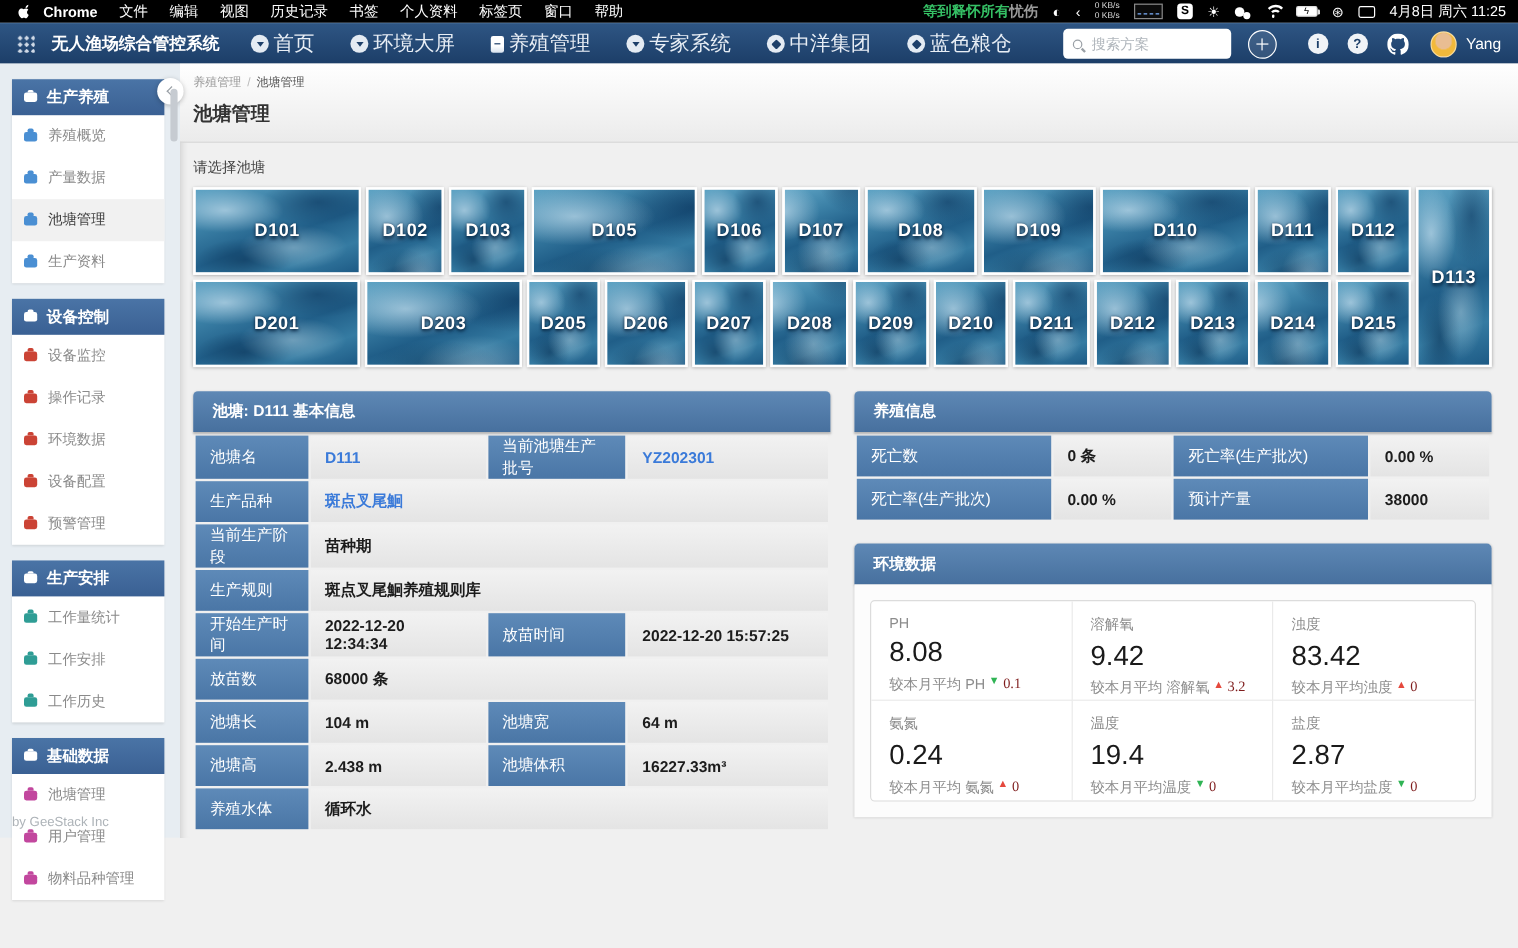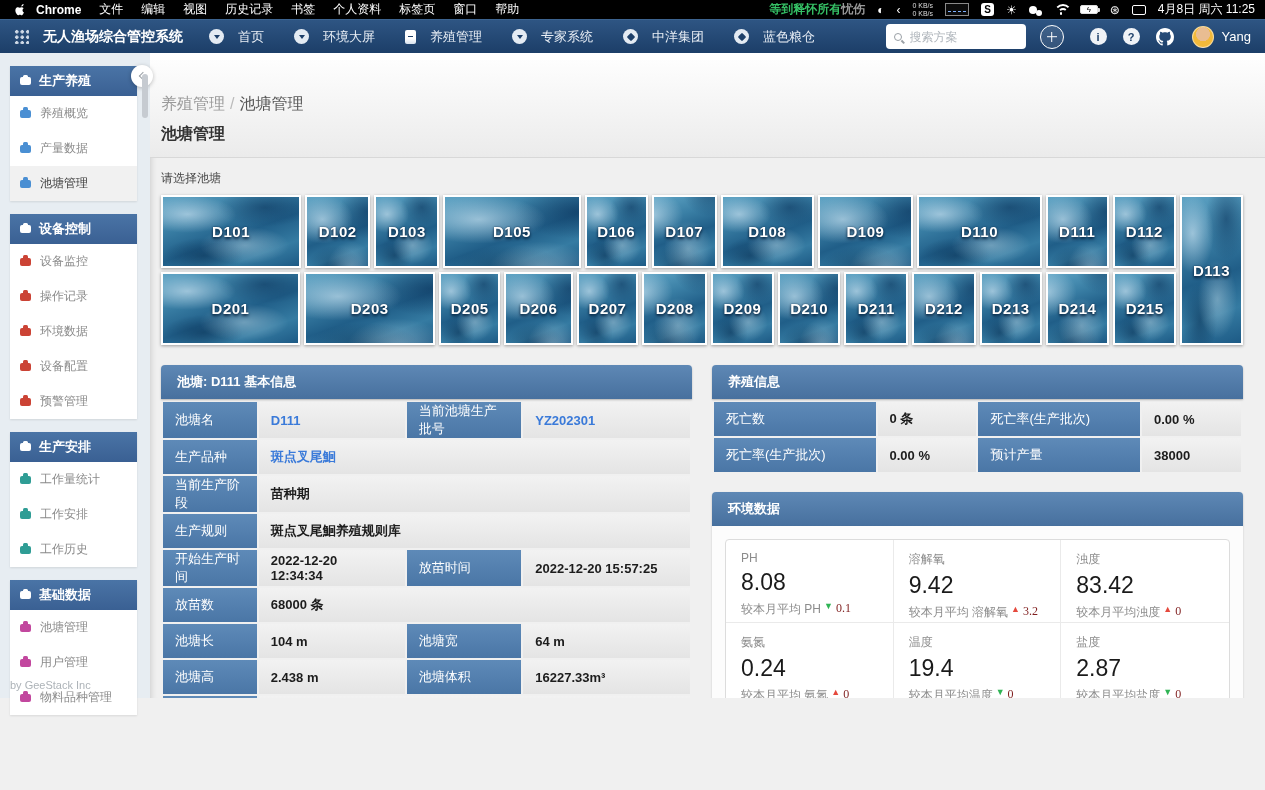--- a/index.html
+++ b/index.html
@@ -35,21 +35,21 @@
   .display-i{width:14px;height:10px;border:1.5px solid #fff;border-radius:2px;}
   .clock{white-space:nowrap;font-size:12px;}
 
   
   .navbar{height:34px;background:linear-gradient(#2e5583,#1c3e68);display:flex;align-items:center;
     padding:0 14px;color:#fff;border-top:1px solid #3c638f;}
   .griddots{width:15px;height:15px;margin-right:14px;
     background-image:radial-gradient(circle,#cfd9e6 1.6px,transparent 1.8px);
     background-size:5.5px 5.5px;background-position:0 0;}
   .nav-title{font-size:14px;font-weight:bold;margin-right:26px;white-space:nowrap;}
-  .nav-item{display:flex;align-items:center;gap:14px;margin-right:30px;font-size:13px;color:#e8eef5;cursor:pointer;white-space:nowrap;text-align:center;}
+  .nav-item{display:flex;align-items:center;gap:4px;margin-right:30px;font-size:17px;color:#e8eef5;cursor:pointer;white-space:nowrap;text-align:center;}
   .nav-ico{width:15px;height:15px;border-radius:50%;background:#e4ebf3;display:inline-flex;
     align-items:center;justify-content:center;flex:none;}
   .nav-ico::after{content:"";border:3px solid transparent;border-top:4px solid #1d3f69;margin-top:3px;}
   .nav-ico.rect{border-radius:2px;width:11px;height:14px;background:linear-gradient(#fff 60%,#d7e2ee);}
   .nav-ico.rect::after{border:none;width:5px;height:1.5px;background:#1d3f69;margin:0;}
   .nav-ico.shield::after{border:none;width:6px;height:6px;background:#1d3f69;transform:rotate(45deg);margin:0;border-radius:1px;}
   .nav-spring{flex:1;}
   .searchbox{width:140px;height:25px;background:#fff;border-radius:4px;display:flex;align-items:center;
     padding:0 8px;gap:6px;margin-right:14px;}
   .mag{width:8px;height:8px;border:1.5px solid #9aa0a6;border-radius:50%;position:relative;flex:none;}
@@ -86,21 +86,21 @@
   .collapse-btn{position:absolute;top:12px;right:-3px;width:22px;height:22px;border-radius:50%;
     background:#fff;box-shadow:0 1px 4px rgba(0,0,0,.25);display:flex;align-items:center;justify-content:center;cursor:pointer;}
   .collapse-btn::before{content:"";width:5px;height:5px;border-left:1.5px solid #9aa0a6;
     border-bottom:1.5px solid #9aa0a6;transform:rotate(45deg);margin-left:2px;}
   .side-scroll{position:absolute;top:21px;right:2px;width:6px;height:44px;background:#c6cbd1;border-radius:3px;}
   .side-footer{position:absolute;bottom:7px;left:10px;font-size:11px;color:#adb3b8;}
 
   
   .content{flex:1;background:#f0f0f0;overflow:hidden;box-shadow:inset 7px 0 7px -7px rgba(0,0,0,.2);}
   .page-head{background:linear-gradient(#ffffff,#ebebeb);border-bottom:1px solid #d8d8d8;padding:9px 14px 12px 11px;}
-  .crumb{font-size:16px;margin-top:32px;}
+  .crumb{font-size:10px;}
   .crumb .p{color:#999;}.crumb .sep{color:#bbb;margin:0 5px;}.crumb .c{color:#555;}
   .page-title{font-size:16px;font-weight:bold;color:#333;margin-top:9px;}
   .page-body{padding:12px 22px 0 11px;}
   .select-label{font-size:12px;color:#444;margin-bottom:8px;}
 
   
   .pond-wrap{display:flex;gap:4px;}
   .pond-cols{flex:1;display:flex;flex-direction:column;gap:4px;min-width:0;}
   .pond-row{display:flex;gap:4px;height:73px;}
   .tile{flex-basis:0;min-width:0;border:2px solid #fff;box-shadow:0 1px 3px rgba(0,0,0,.35);
@@ -258,20 +258,24 @@
           <span>养殖概览</span>
         </div>
       <div class="side-item">
           <span class="bfc c-blue"></span>
           <span>产量数据</span>
         </div>
       <div class="side-item active">
           <span class="bfc c-blue"></span>
           <span>池塘管理</span>
         </div>
+      <div class="side-item">
+          <span class="bfc c-blue"></span>
+          <span>生产资料</span>
+        </div>
     </div>
     <div class="side-card">
       <div class="sec-head">
           <span class="bfc c-white"></span>
           <span>设备控制</span>
         </div>
       <div class="side-item">
           <span class="bfc c-red"></span>
           <span>设备监控</span>
         </div>

